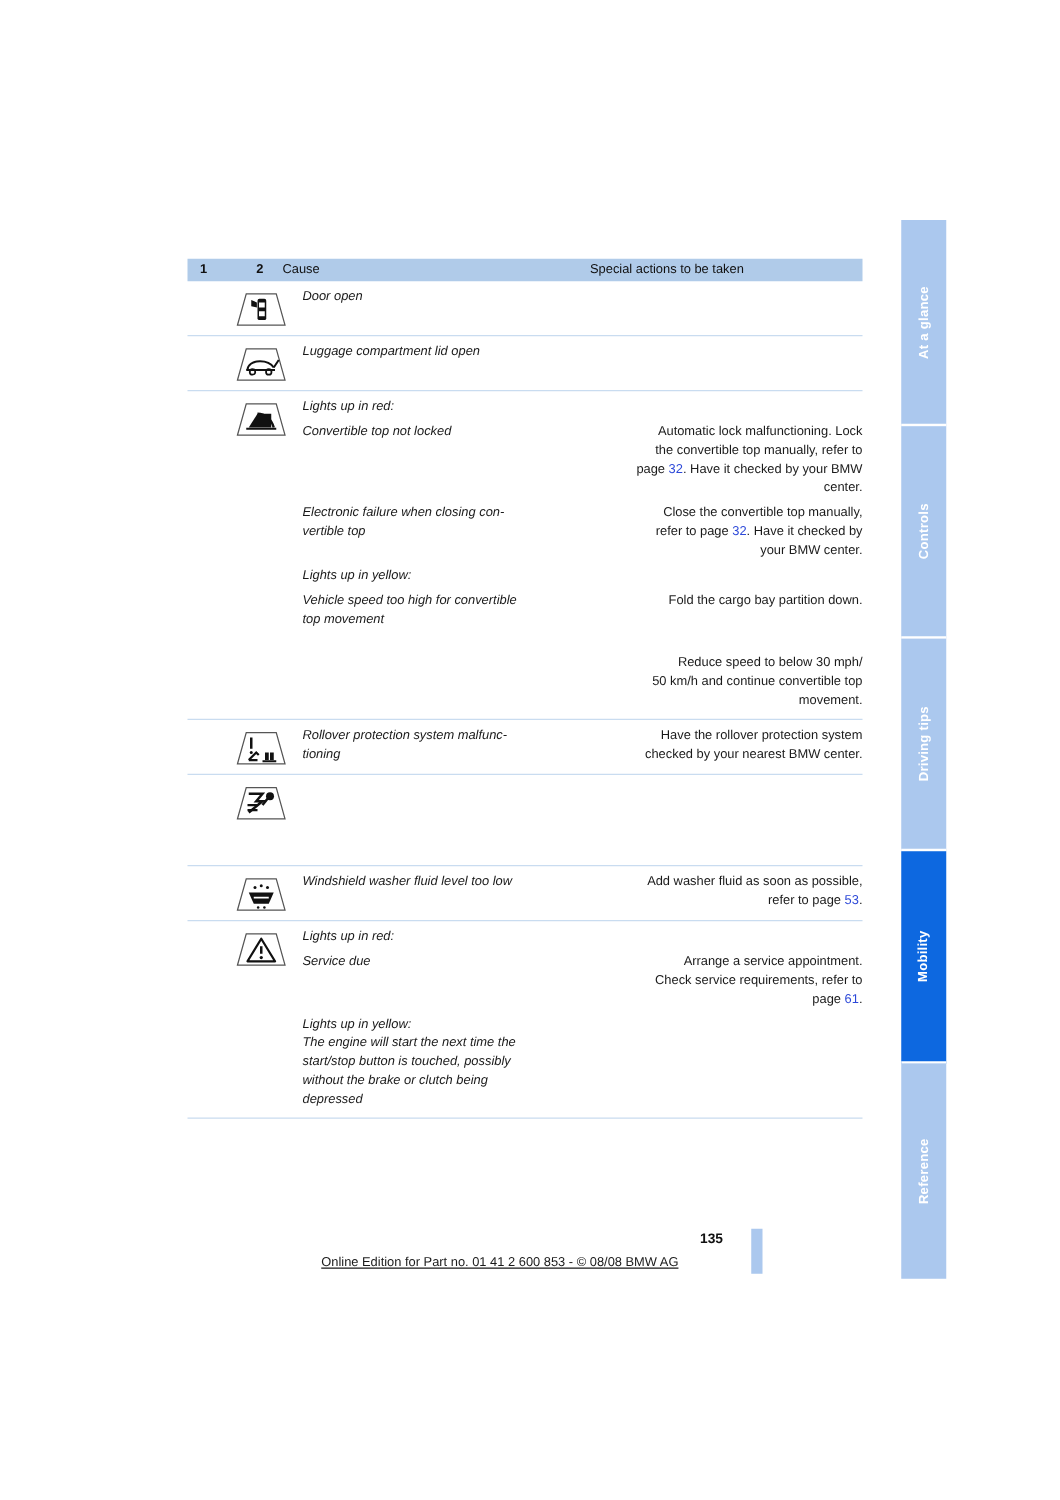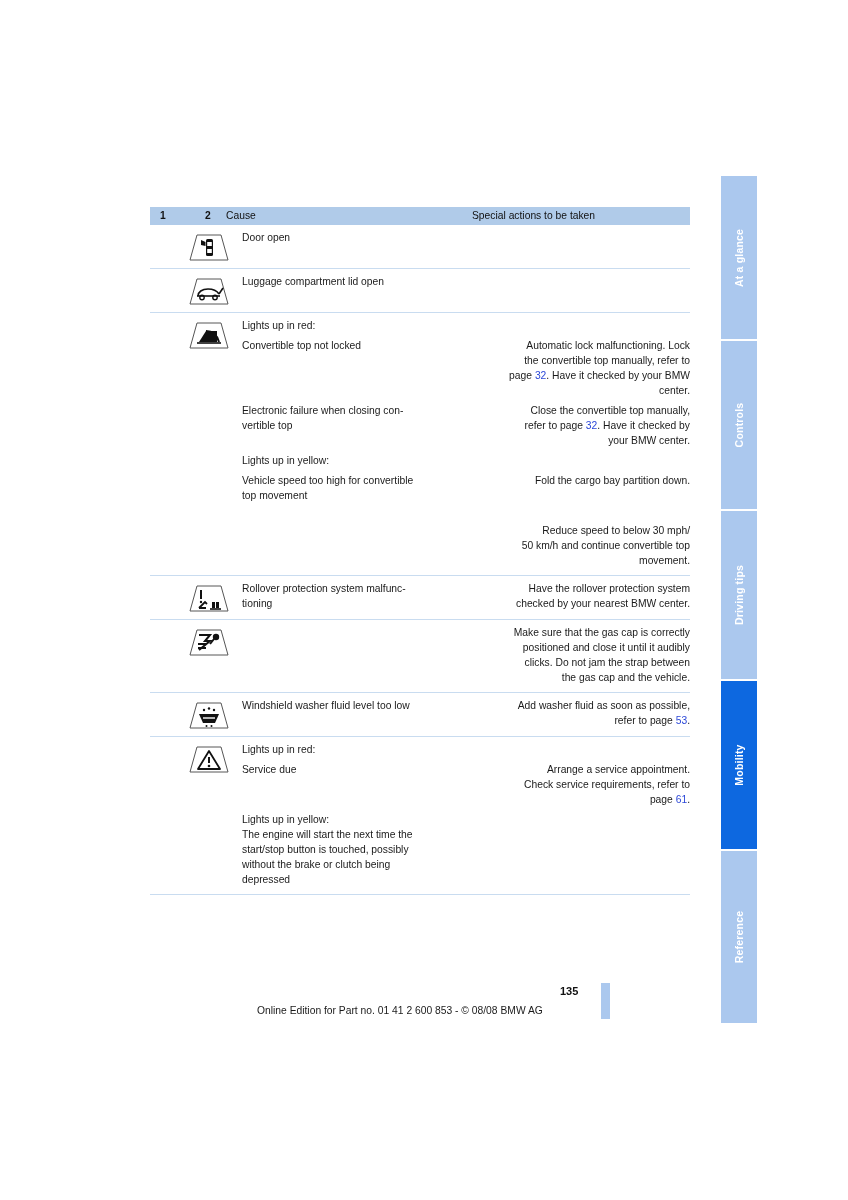--- a/index.html
+++ b/index.html
@@ -92,20 +92,21 @@
     left: 36px;
     top: 6px;
     width: 44px;
     height: 34px;
   }
   .cause-cell {
     position: absolute;
     left: 92px;
     width: 218px;
     top: 5px;
+    font-style: italic;
   }
   .action-cell {
     position: absolute;
     left: 322px;
     width: 218px;
     top: 5px;
     text-align: right;
   }
   .blk { margin: 0 0 0 0; }
   .line { line-height: 15px; }
@@ -145,20 +146,21 @@
     height: 36px;
     background: #abc8ee;
   }
   #footer-note {
     position: absolute;
     left: 257px;
     top: 20px;
     font-size: 10.3px;
     color: #1a1a1a;
     white-space: nowrap;
+    text-decoration: underline;
   }
 </style>
 </head>
 <body>
 
 <div id="page">
 
   <div id="content-table">
 
     <div class="thead">
@@ -330,30 +332,20 @@
         <div class="trow" style="height:73px">
           <div class="icon-cell">
             <div class="badge">
               <svg width="46" height="33" viewBox="0 0 46 33">
                 <path d="M4,29 L11,4 L35,4 L42,29 Z" fill="#ffffff" stroke="#565656" stroke-width="1"></path>
                 <path d="M13,9 L24,9 L19,15 L24,15 L13,24" fill="none" stroke="#111" stroke-width="2"></path>
                 <path d="M12,18 L20,18 M12,22 L20,22" stroke="#111" stroke-width="1.8"></path>
                 <circle cx="30" cy="11" r="3.2" fill="#111"></circle>
                 <path d="M28,13 L24,18" stroke="#111" stroke-width="2"></path>
               </svg>
-            </div>
-          </div>
-          <div class="action-cell">
-            <div style="height:65px">
-              <div class="blk">
-                <div class="line">Make sure that the gas cap is correctly</div>
-                <div class="line">positioned and close it until it audibly</div>
-                <div class="line">clicks. Do not jam the strap between</div>
-                <div class="line">the gas cap and the vehicle.</div>
-              </div>
             </div>
           </div>
         </div>
         <div class="trow" style="height:44px">
           <div class="icon-cell">
             <div class="badge">
               <svg width="46" height="33" viewBox="0 0 46 33">
                 <path d="M4,29 L11,4 L35,4 L42,29 Z" fill="#ffffff" stroke="#565656" stroke-width="1"></path>
                 <path d="M13,15 L33,15 L29,24 L17,24 Z" fill="#111"></path>
                 <path d="M17,19 L29,19" stroke="#fff" stroke-width="1.4"></path>

